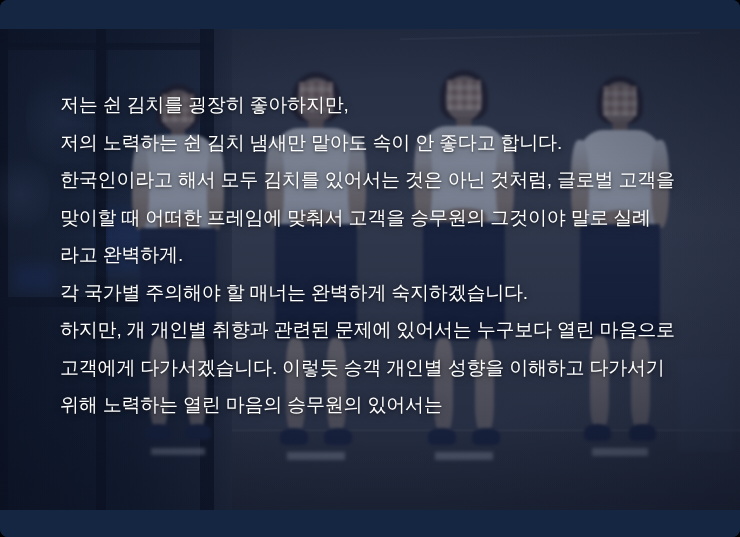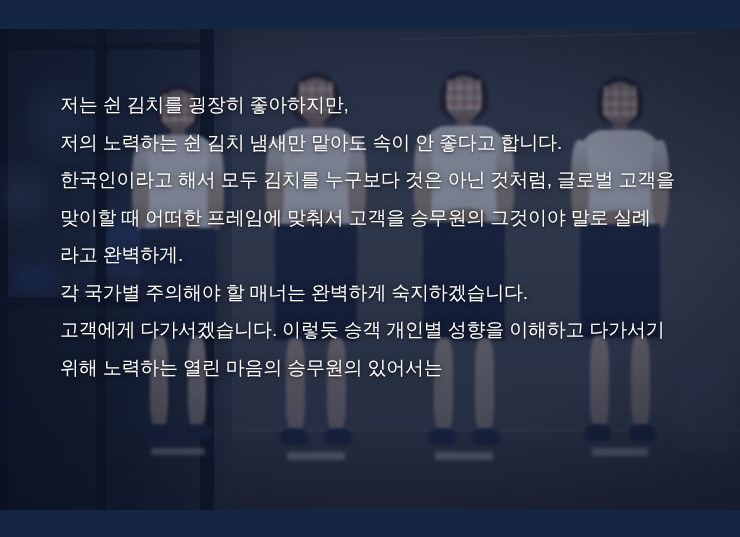--- a/index.html
+++ b/index.html
@@ -8,20 +8,21 @@
     padding: 0;
     background: #000;
   }
   #stage {
     position: relative;
     width: 740px;
     height: 537px;
     overflow: hidden;
     font-family: "Liberation Sans", "DejaVu Sans", sans-serif;
     background: #152643;
+    border-radius: 8px;
   }
 
   
   .bar {
     position: absolute;
     left: 0;
     width: 740px;
     background: #152643;
     z-index: 40;
   }
@@ -317,24 +318,25 @@
     </div>
 
   </div>
 
   <div id="tint"></div>
   <div id="vignette"></div>
 
   <div id="caption">
     <div class="cap-line">저는 쉰 김치를 굉장히 좋아하지만,</div>
     <div class="cap-line">저의 노력하는 쉰 김치 냄새만 맡아도 속이 안 좋다고 합니다.</div>
-    <div class="cap-line">한국인이라고 해서 모두 김치를 누구보다 것은 아닌 것처럼, 글로벌 고객을</div>
+    <div class="cap-line">한국인이라고 해서 모두 김치를 있어서는 것은 아닌 것처럼, 글로벌 고객을</div>
     <div class="cap-line">맞이할 때 어떠한 프레임에 맞춰서 고객을 승무원의 그것이야 말로 실례</div>
     <div class="cap-line">라고 완벽하게.</div>
     <div class="cap-line">각 국가별 주의해야 할 매너는 완벽하게 숙지하겠습니다.</div>
+    <div class="cap-line">하지만, 개 개인별 취향과 관련된 문제에 있어서는 누구보다 열린 마음으로</div>
     <div class="cap-line">고객에게 다가서겠습니다. 이렇듯 승객 개인별 성향을 이해하고 다가서기</div>
     <div class="cap-line">위해 노력하는 열린 마음의 승무원의 있어서는</div>
   </div>
 
   <div class="bar bar-top"></div>
   <div class="bar bar-bottom"></div>
 
 </div>
 
 </body></html>

